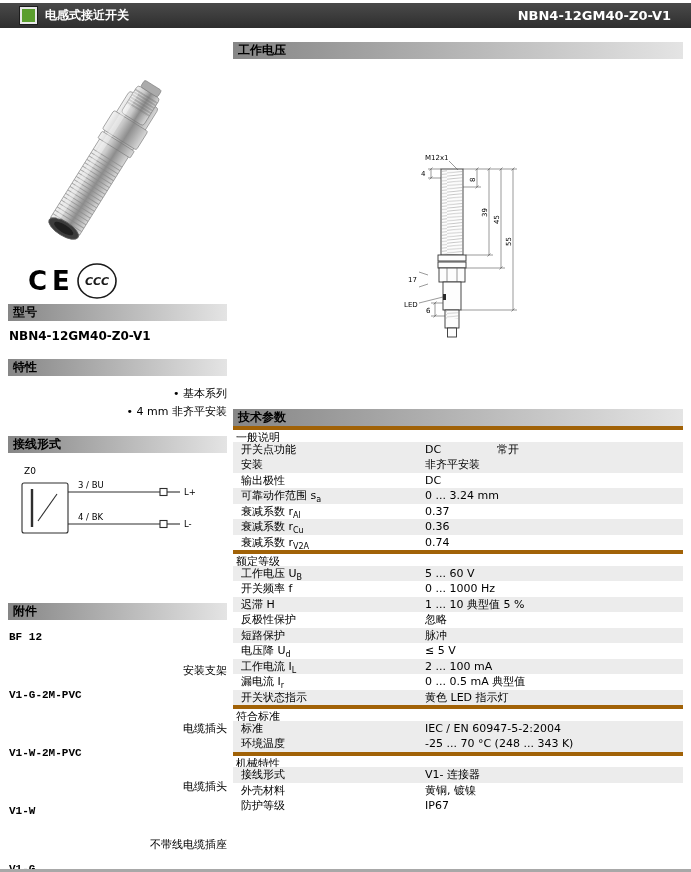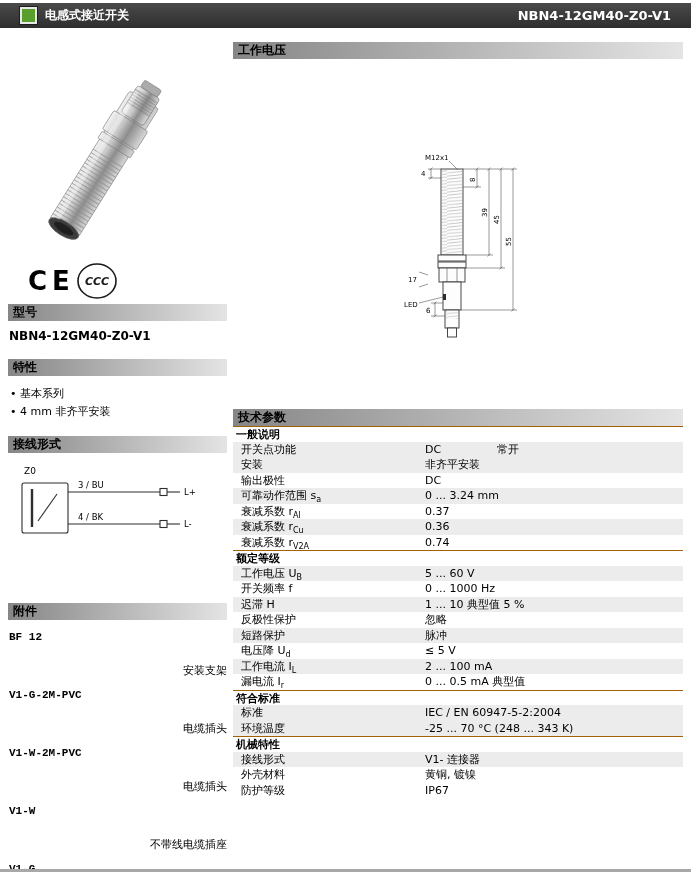--- a/index.html
+++ b/index.html
@@ -31,36 +31,36 @@
     height:17px; line-height:17px; padding-left:5px;
     font-size:12px; font-weight:bold; color:#000;
     background:linear-gradient(90deg,#868686,#e4e4e4);
   }
 
   
   .photo-wrap { height:216px; position:relative; }
   .marks { height:46px; display:flex; align-items:center; padding-left:20px; }
   .ce-mark { font-size:26px; font-weight:bold; letter-spacing:5px; }
   .model-text { font-size:12px; font-weight:bold; padding:8px 0 16px 1px; }
-  .features-list { padding:7px 0 14px 2px; font-size:11px; }
+  .features-list { padding:7px 0 14px 2px; font-size:11px;text-align:right; }
   .feature-item { margin:3px 0; }
   .feature-item::before { content:"•  "; }
   .wiring-wrap { height:150px; padding:8px 0 0 4px; }
   .acc-list { font-size:11px; padding-left:1px; }
   .acc-name { font-weight:bold; margin-top:11px;font-family:Liberation Mono, monospace; }
   .acc-desc { margin-top:20px;text-align:right; }
 
   
   .dim-area { height:350px; position:relative; }
   .dim-svg  { position:absolute; left:170px; top:92px; }
 
   .tech-table { font-size:11px; }
   .trow { position:relative; height:15.5px; line-height:15.5px; white-space:nowrap; }
   .trow.alt { background:#ececec; }
-  .trow.section { border-top:1px solid #a16207; font-weight:bold; }
+  .trow.section { border-top:4px solid #a16207; font-weight:normal; }
   .tlabel { position:absolute; left:8px; }
   .trow.section .tlabel { left:3px; }
   .tvalue  { position:absolute; left:192px; }
   .tvalue2 { position:absolute; left:264px; }
   sub { font-size:8px; }
 
   .bottombar { position:absolute; left:0; bottom:0; width:691px; height:3px; background:#a8a8a8; }
 </style>
 </head>
 <body>
@@ -322,20 +322,24 @@
         <div class="tvalue">≤ 5 V</div>
       </div>
       <div class="trow alt">
         <div class="tlabel">工作电流 I<sub>L</sub></div>
         <div class="tvalue">2 ... 100 mA</div>
       </div>
       <div class="trow">
         <div class="tlabel">漏电流 I<sub>r</sub></div>
         <div class="tvalue">0 ... 0.5 mA 典型值</div>
       </div>
+      <div class="trow alt">
+        <div class="tlabel">开关状态指示</div>
+        <div class="tvalue">黄色 LED 指示灯</div>
+      </div>
       <div class="trow section">
         <div class="tlabel">符合标准</div>
       </div>
       <div class="trow alt">
         <div class="tlabel">标准</div>
         <div class="tvalue">IEC / EN 60947-5-2:2004</div>
       </div>
       <div class="trow alt">
         <div class="tlabel">环境温度</div>
         <div class="tvalue">-25 ... 70 °C (248 ... 343 K)</div>

